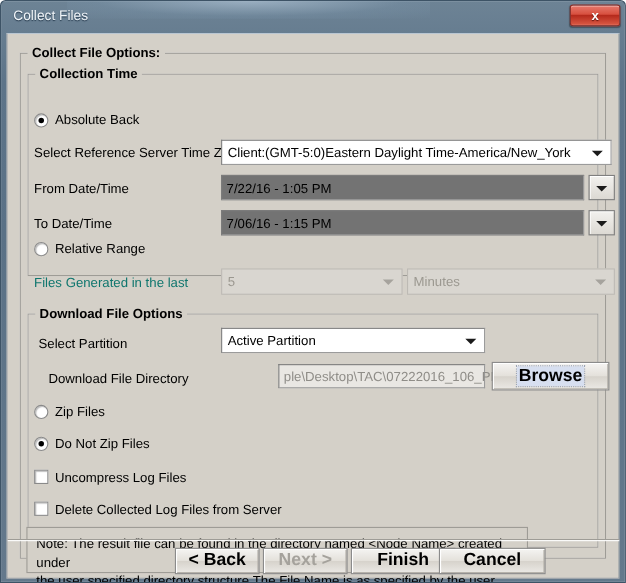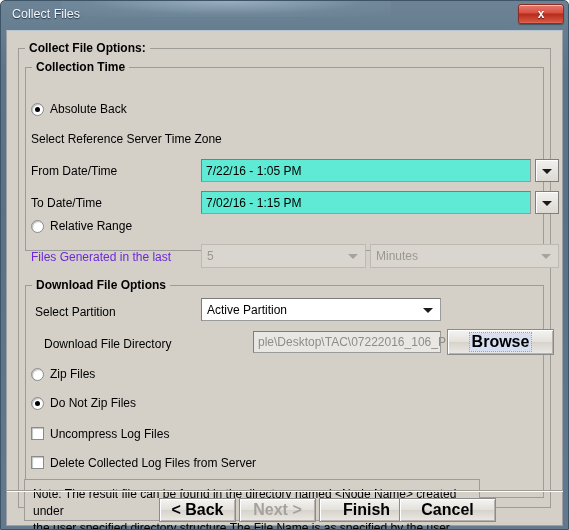--- a/index.html
+++ b/index.html
@@ -111,21 +111,21 @@
     z-index: 2;
   }
 
   
   .lbl {
     position: absolute;
     font-size: 12px;
     color: #000000;
     white-space: nowrap;
   }
-  .lbl.disabled { color: #6d28d9; }
+  .lbl.disabled { color: #0f766e; }
 
   
   .radio {
     position: absolute;
     width: 13px; height: 13px;
     box-sizing: border-box;
     border-radius: 50%;
     background: #ffffff;
     border: 1px solid #8a8a8a;
     box-shadow: inset 1px 1px 1px rgba(120,120,120,0.5);
@@ -146,21 +146,21 @@
     box-sizing: border-box;
     background: #ffffff;
     border: 1px solid #8a8a8a;
     box-shadow: inset 1px 1px 1px rgba(120,120,120,0.45);
   }
 
   
   .field {
     position: absolute;
     box-sizing: border-box;
-    background: #5eead4;
+    background: #737373;
     border: 1px solid #9b9b9b;
     border-top-color: #7c7c7c;
     border-left-color: #7c7c7c;
   }
   .field-text {
     position: absolute;
     left: 4px; top: 50%;
     transform: translateY(-50%);
     font-size: 12px;
     color: #000000;
@@ -280,32 +280,36 @@
       </div>
 
       <div class="group" style="left:18px; top:36px; width:519px; height:184px;">
         <div class="group-title" style="left:6px;">Collection Time</div>
       </div>
 
       <div class="radio checked" style="left:24px; top:72px;"></div>
       <div class="lbl" style="left:43px; top:71px;">Absolute Back</div>
 
       <div class="lbl" style="left:24px; top:101px;">Select Reference Server Time Zone</div>
+      <div class="combo" style="left:194px; top:96px; width:355px; height:23px;">
+        <div class="combo-text">Client:(GMT-5:0)Eastern Daylight Time-America/New_York</div>
+        <div class="arrow"></div>
+      </div>
 
       <div class="lbl" style="left:24px; top:133px;">From Date/Time</div>
       <div class="field" style="left:194px; top:128px; width:330px; height:23px;">
         <div class="field-text">7/22/16 - 1:05 PM</div>
       </div>
       <div class="dropbtn" style="left:528px; top:128px; width:24px; height:23px;">
         <div class="arrow"></div>
       </div>
 
       <div class="lbl" style="left:24px; top:165px;">To Date/Time</div>
       <div class="field" style="left:194px; top:160px; width:330px; height:23px;">
-        <div class="field-text">7/02/16 - 1:15 PM</div>
+        <div class="field-text">7/06/16 - 1:15 PM</div>
       </div>
       <div class="dropbtn" style="left:528px; top:160px; width:24px; height:23px;">
         <div class="arrow"></div>
       </div>
 
       <div class="radio" style="left:24px; top:189px;"></div>
       <div class="lbl" style="left:43px; top:188px;">Relative Range</div>
 
       <div class="lbl disabled" style="left:24px; top:219px;">Files Generated in the last</div>
       <div class="combo disabled" style="left:194px; top:213px; width:165px; height:24px;">

